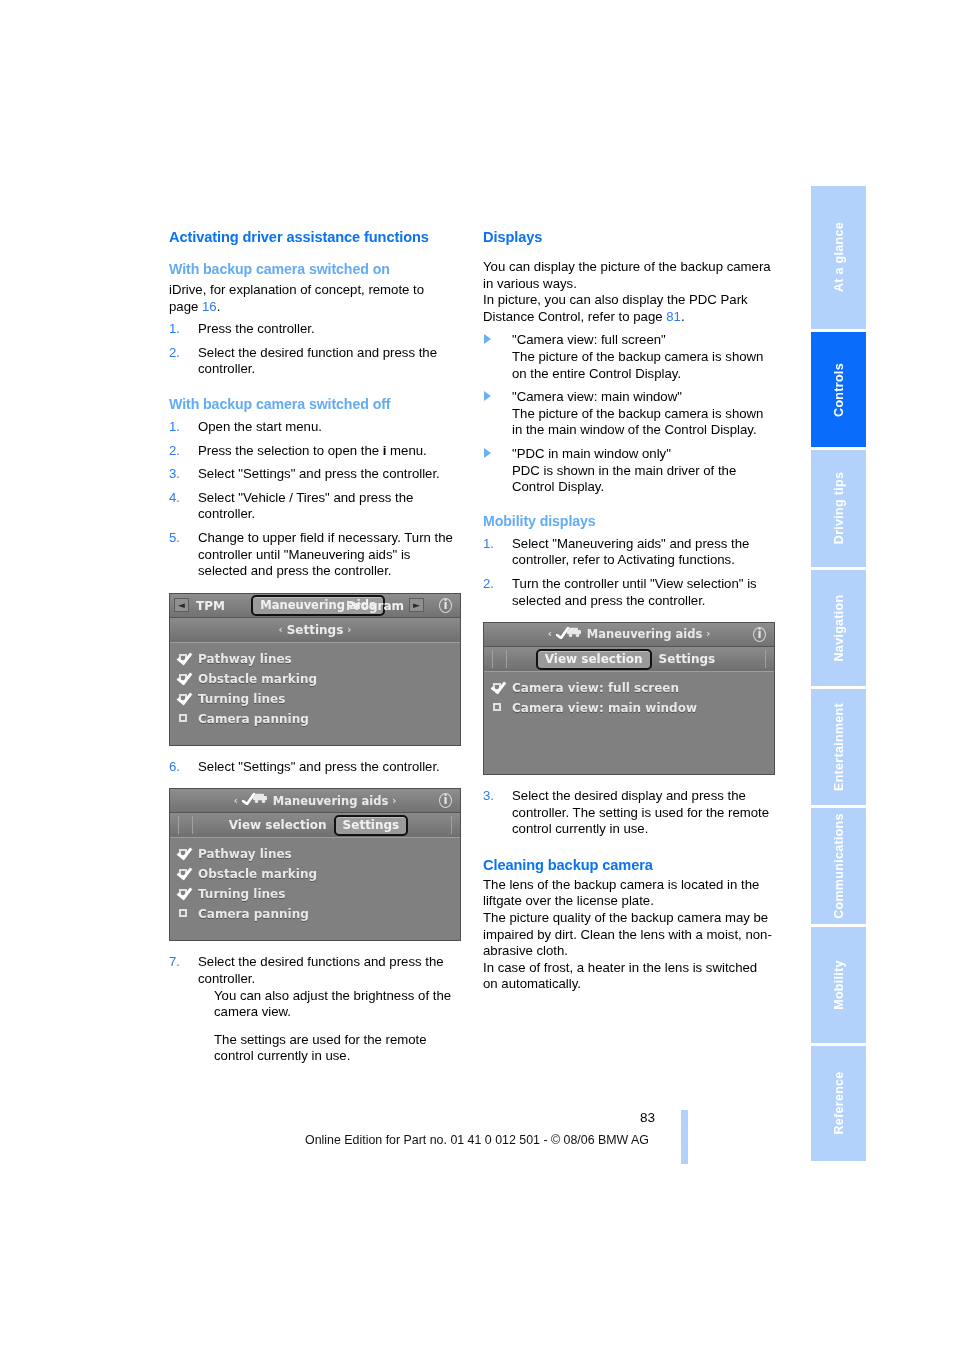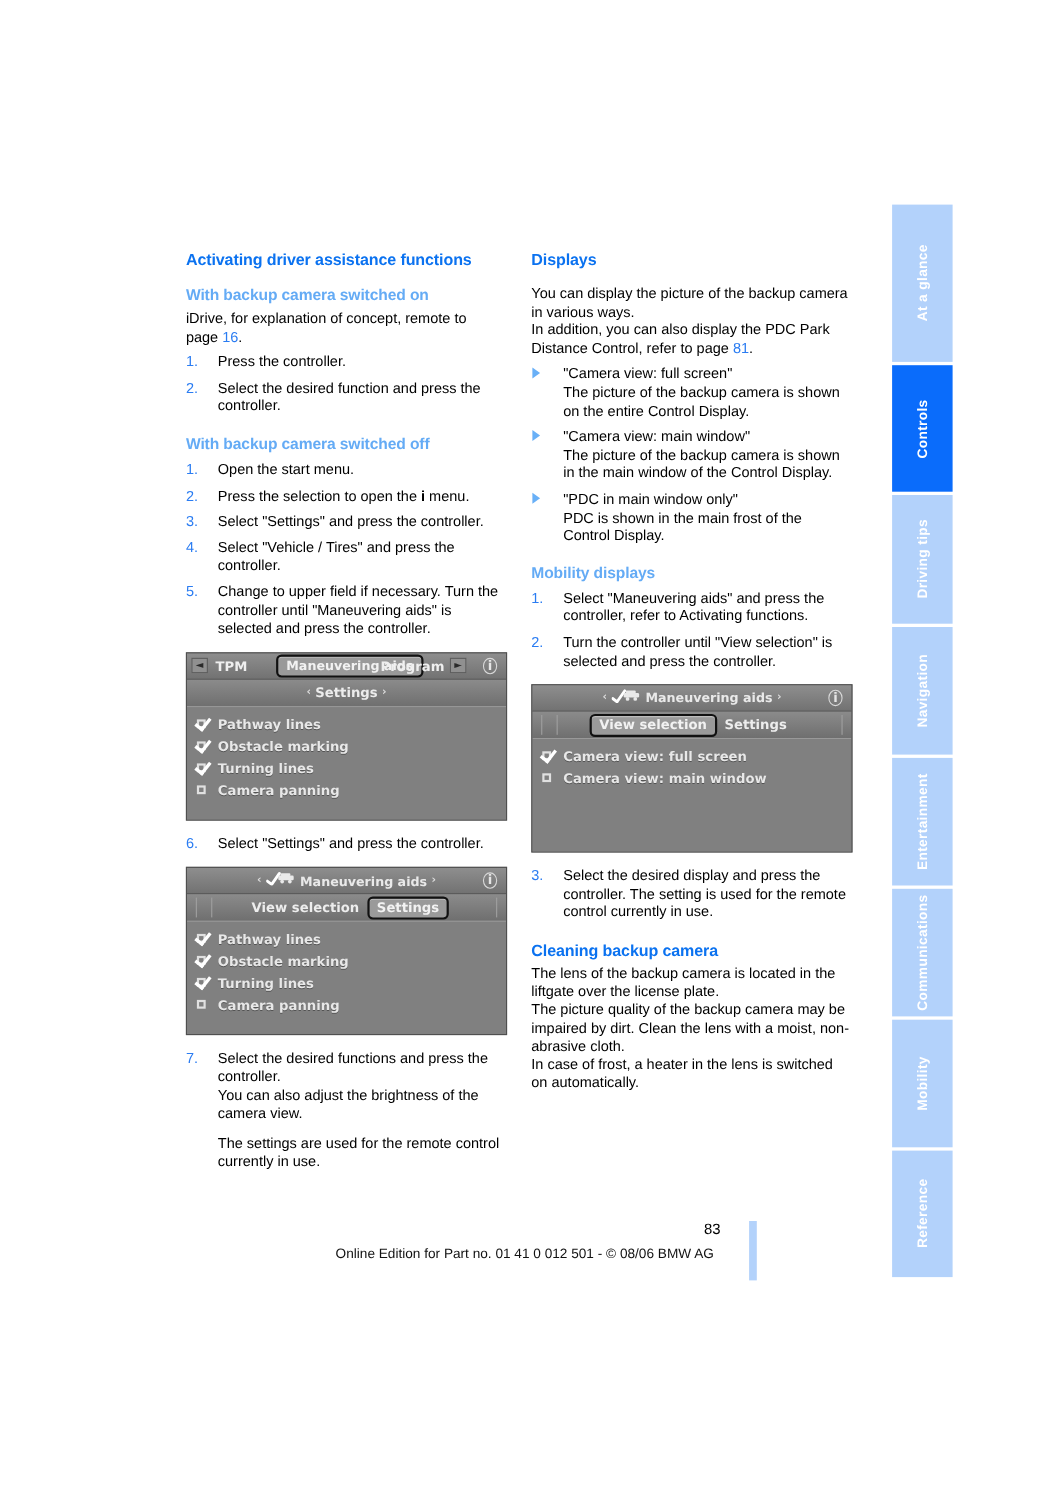--- a/index.html
+++ b/index.html
@@ -109,20 +109,21 @@
   ol.steps > li .num {
     position: absolute;
     left: 0;
     top: 0;
     color: #2a7cf2;
     font-size: 13.2px;
   }
   ol.steps > li .sub-para {
     display: block;
     margin-top: 0px;
+    margin-left: 16px;
   }
   ol.steps > li .sub-para.spaced { margin-top: 11px; }
 
   
   ul.tri {
     list-style: none;
     margin: 7px 0 0 0;
     padding: 0;
   }
   ul.tri > li {
@@ -511,38 +512,38 @@
     </ol>
 
   </div>
 
   <div class="col col-right">
 
     <h1 class="sec" style="margin-bottom:13px">Displays</h1>
 
     <p class="body">You can display the picture of the backup camera in various ways.</p>
     <p class="body">
-      <span>In addition, you can also display the PDC Park Distance Control, refer to page </span><span class="pagelink">81</span><span>.</span>
+      <span>In picture, you can also display the PDC Park Distance Control, refer to page </span><span class="pagelink">81</span><span>.</span>
     </p>
 
     <ul class="tri">
       <li>
         <span class="tbul"></span>
         <span>"Camera view: full screen"</span><br>
         <span>The picture of the backup camera is shown on the entire Control Display.</span>
       </li>
       <li>
         <span class="tbul"></span>
         <span>"Camera view: main window"</span><br>
         <span>The picture of the backup camera is shown in the main window of the Control Display.</span>
       </li>
       <li>
         <span class="tbul"></span>
         <span>"PDC in main window only"</span><br>
-        <span>PDC is shown in the main frost of the Control Display.</span>
+        <span>PDC is shown in the main driver of the Control Display.</span>
       </li>
     </ul>
 
     <h2 class="sub" style="margin-top:16px">Mobility displays</h2>
 
     <ol class="steps">
       <li>
         <span class="num">1.</span>
         <span>Select "Maneuvering aids" and press the controller, refer to Activating functions.</span>
       </li>

